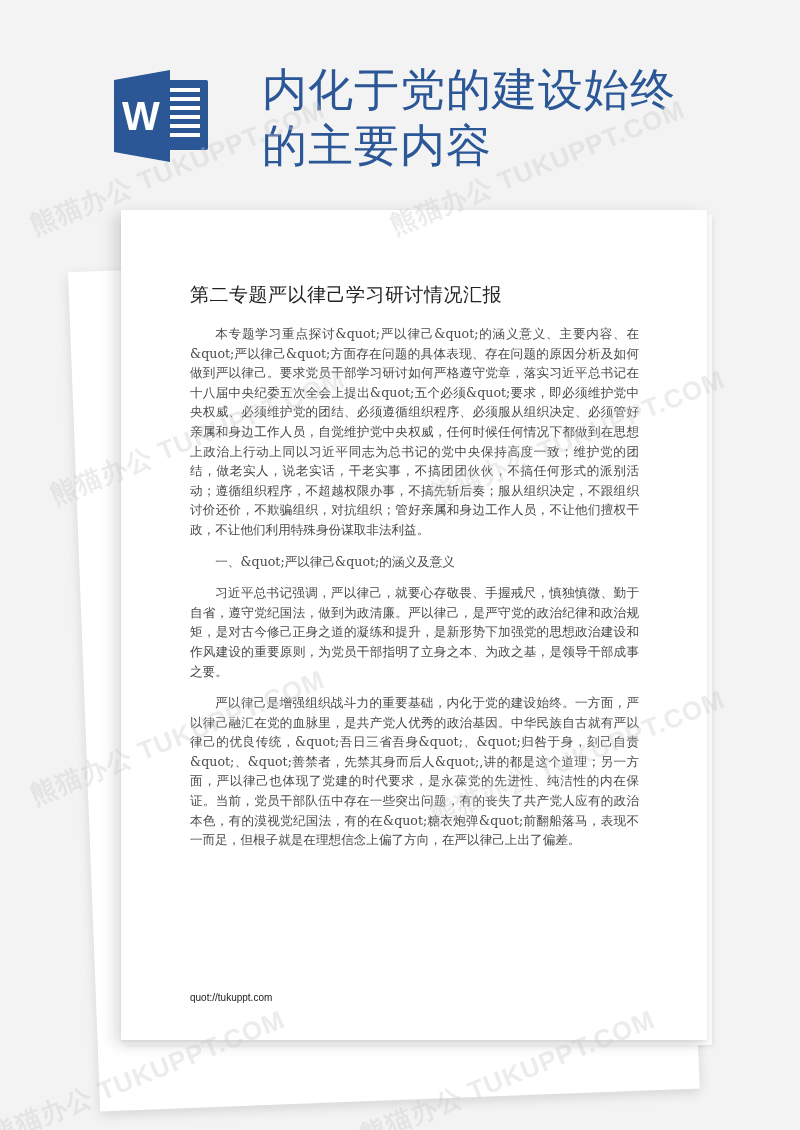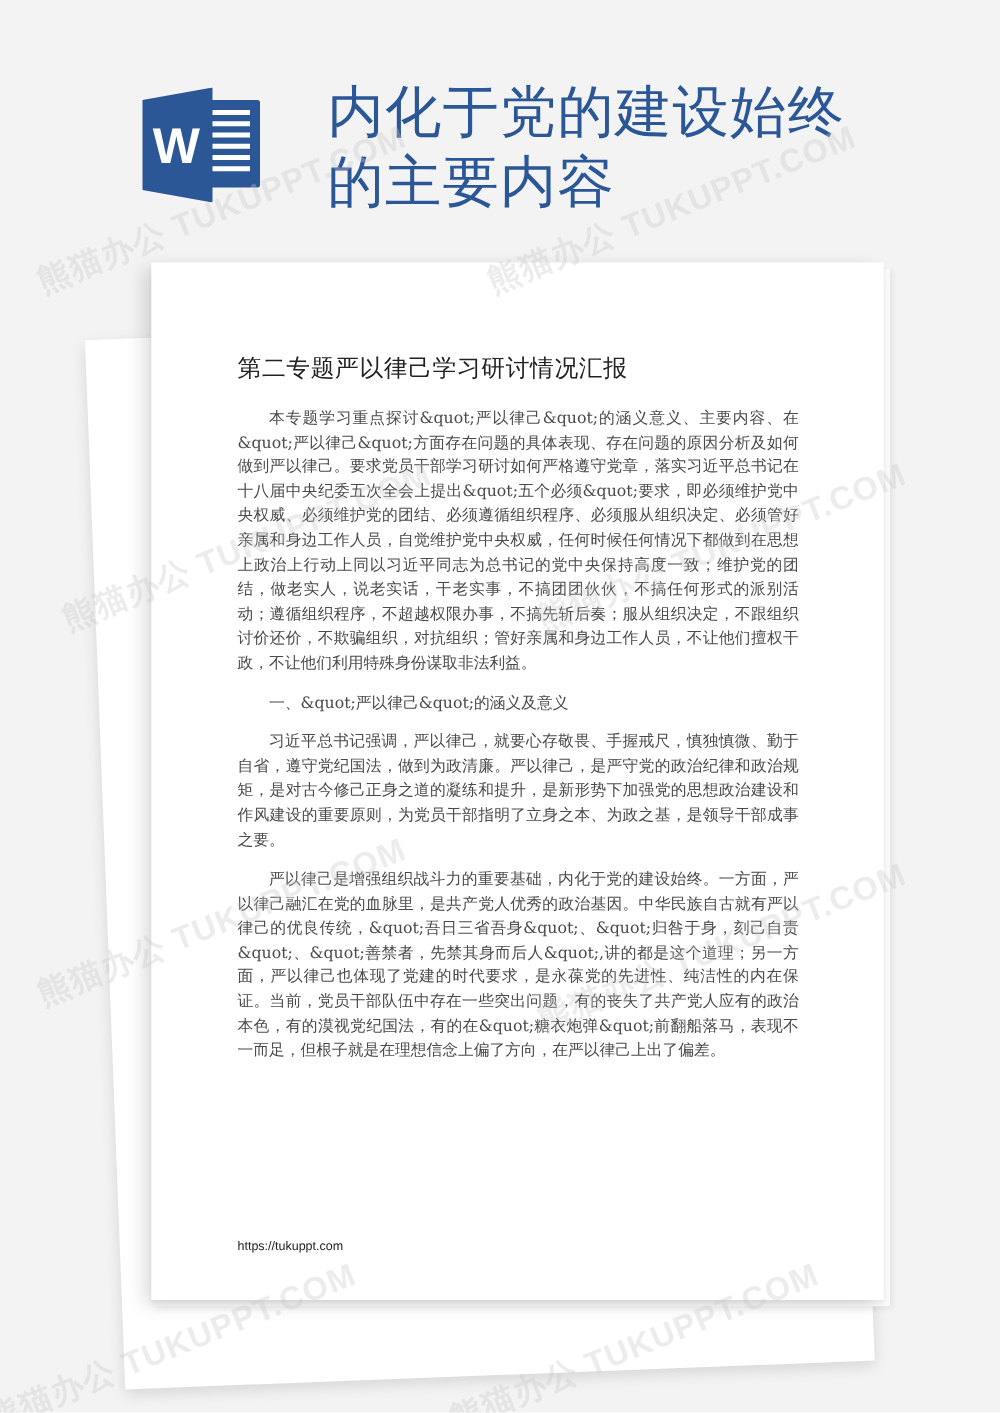--- a/index.html
+++ b/index.html
@@ -83,21 +83,21 @@
 <div class="paper-back2"></div>
 
 <div class="paper">
   <div class="doc-title">第二专题严以律己学习研讨情况汇报</div>
   <div class="doc-body">
     <p>本专题学习重点探讨&amp;quot;严以律己&amp;quot;的涵义意义、主要内容、在&amp;quot;严以律己&amp;quot;方面存在问题的具体表现、存在问题的原因分析及如何做到严以律己。要求党员干部学习研讨如何严格遵守党章，落实习近平总书记在十八届中央纪委五次全会上提出&amp;quot;五个必须&amp;quot;要求，即必须维护党中央权威、必须维护党的团结、必须遵循组织程序、必须服从组织决定、必须管好亲属和身边工作人员，自觉维护党中央权威，任何时候任何情况下都做到在思想上政治上行动上同以习近平同志为总书记的党中央保持高度一致；维护党的团结，做老实人，说老实话，干老实事，不搞团团伙伙，不搞任何形式的派别活动；遵循组织程序，不超越权限办事，不搞先斩后奏；服从组织决定，不跟组织讨价还价，不欺骗组织，对抗组织；管好亲属和身边工作人员，不让他们擅权干政，不让他们利用特殊身份谋取非法利益。</p>
     <p class="heading">一、&amp;quot;严以律己&amp;quot;的涵义及意义</p>
     <p>习近平总书记强调，严以律己，就要心存敬畏、手握戒尺，慎独慎微、勤于自省，遵守党纪国法，做到为政清廉。严以律己，是严守党的政治纪律和政治规矩，是对古今修己正身之道的凝练和提升，是新形势下加强党的思想政治建设和作风建设的重要原则，为党员干部指明了立身之本、为政之基，是领导干部成事之要。</p>
     <p>严以律己是增强组织战斗力的重要基础，内化于党的建设始终。一方面，严以律己融汇在党的血脉里，是共产党人优秀的政治基因。中华民族自古就有严以律己的优良传统，&amp;quot;吾日三省吾身&amp;quot;、&amp;quot;归咎于身，刻己自责&amp;quot;、&amp;quot;善禁者，先禁其身而后人&amp;quot;,讲的都是这个道理；另一方面，严以律己也体现了党建的时代要求，是永葆党的先进性、纯洁性的内在保证。当前，党员干部队伍中存在一些突出问题，有的丧失了共产党人应有的政治本色，有的漠视党纪国法，有的在&amp;quot;糖衣炮弹&amp;quot;前翻船落马，表现不一而足，但根子就是在理想信念上偏了方向，在严以律己上出了偏差。</p>
   </div>
-  <div class="doc-url">https://tukuppt.com</div>
+  <div class="doc-url">quot://tukuppt.com</div>
 </div>
 
 <div class="watermark" style="left:20px;top:150px;">熊猫办公 TUKUPPT.COM</div>
 <div class="watermark" style="left:380px;top:150px;">熊猫办公 TUKUPPT.COM</div>
 <div class="watermark" style="left:40px;top:420px;">熊猫办公 TUKUPPT.COM</div>
 <div class="watermark" style="left:420px;top:420px;">熊猫办公 TUKUPPT.COM</div>
 <div class="watermark" style="left:20px;top:720px;">熊猫办公 TUKUPPT.COM</div>
 <div class="watermark" style="left:420px;top:740px;">熊猫办公 TUKUPPT.COM</div>
 <div class="watermark" style="left:-20px;top:1060px;">熊猫办公 TUKUPPT.COM</div>
 <div class="watermark" style="left:350px;top:1060px;">熊猫办公 TUKUPPT.COM</div>

